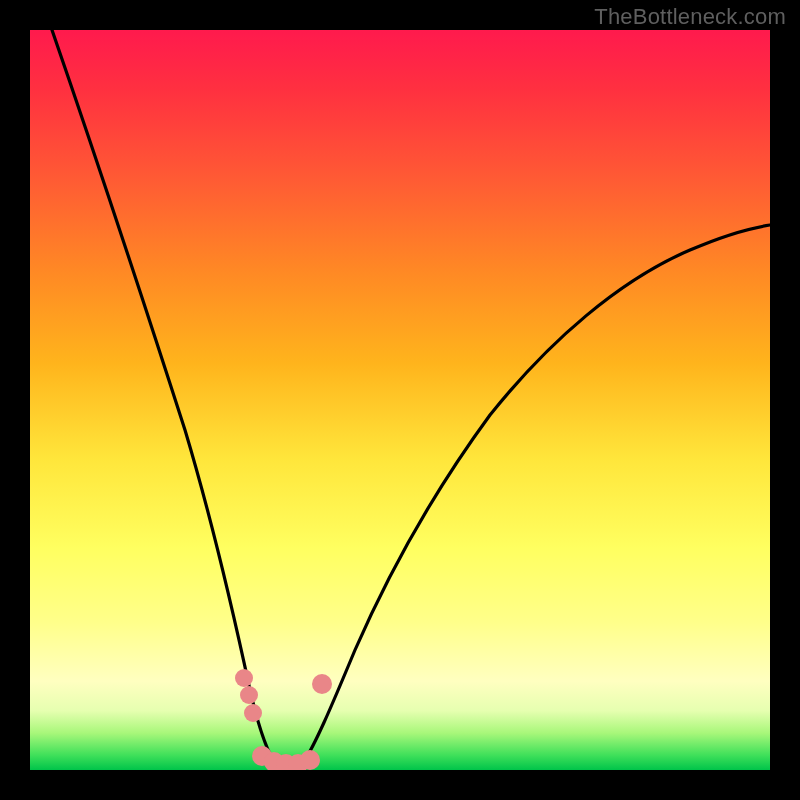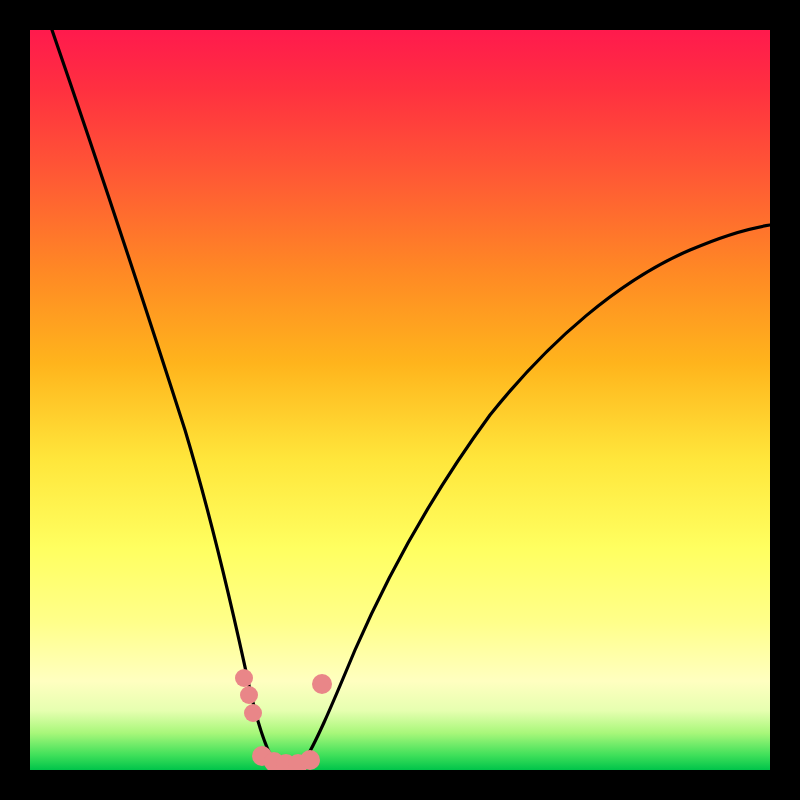--- a/index.html
+++ b/index.html
@@ -91,13 +91,14 @@
         <circle cx="244" cy="732" r="10"></circle>
         <circle cx="256" cy="734" r="10"></circle>
         <circle cx="268" cy="734" r="10"></circle>
         <circle cx="280" cy="730" r="10"></circle>
 
         <circle cx="292" cy="654" r="10"></circle>
       </g>
     </svg>
   </div>
 
+  <div class="watermark">TheBottleneck.com</div>
 </div>
 
 </body></html>

